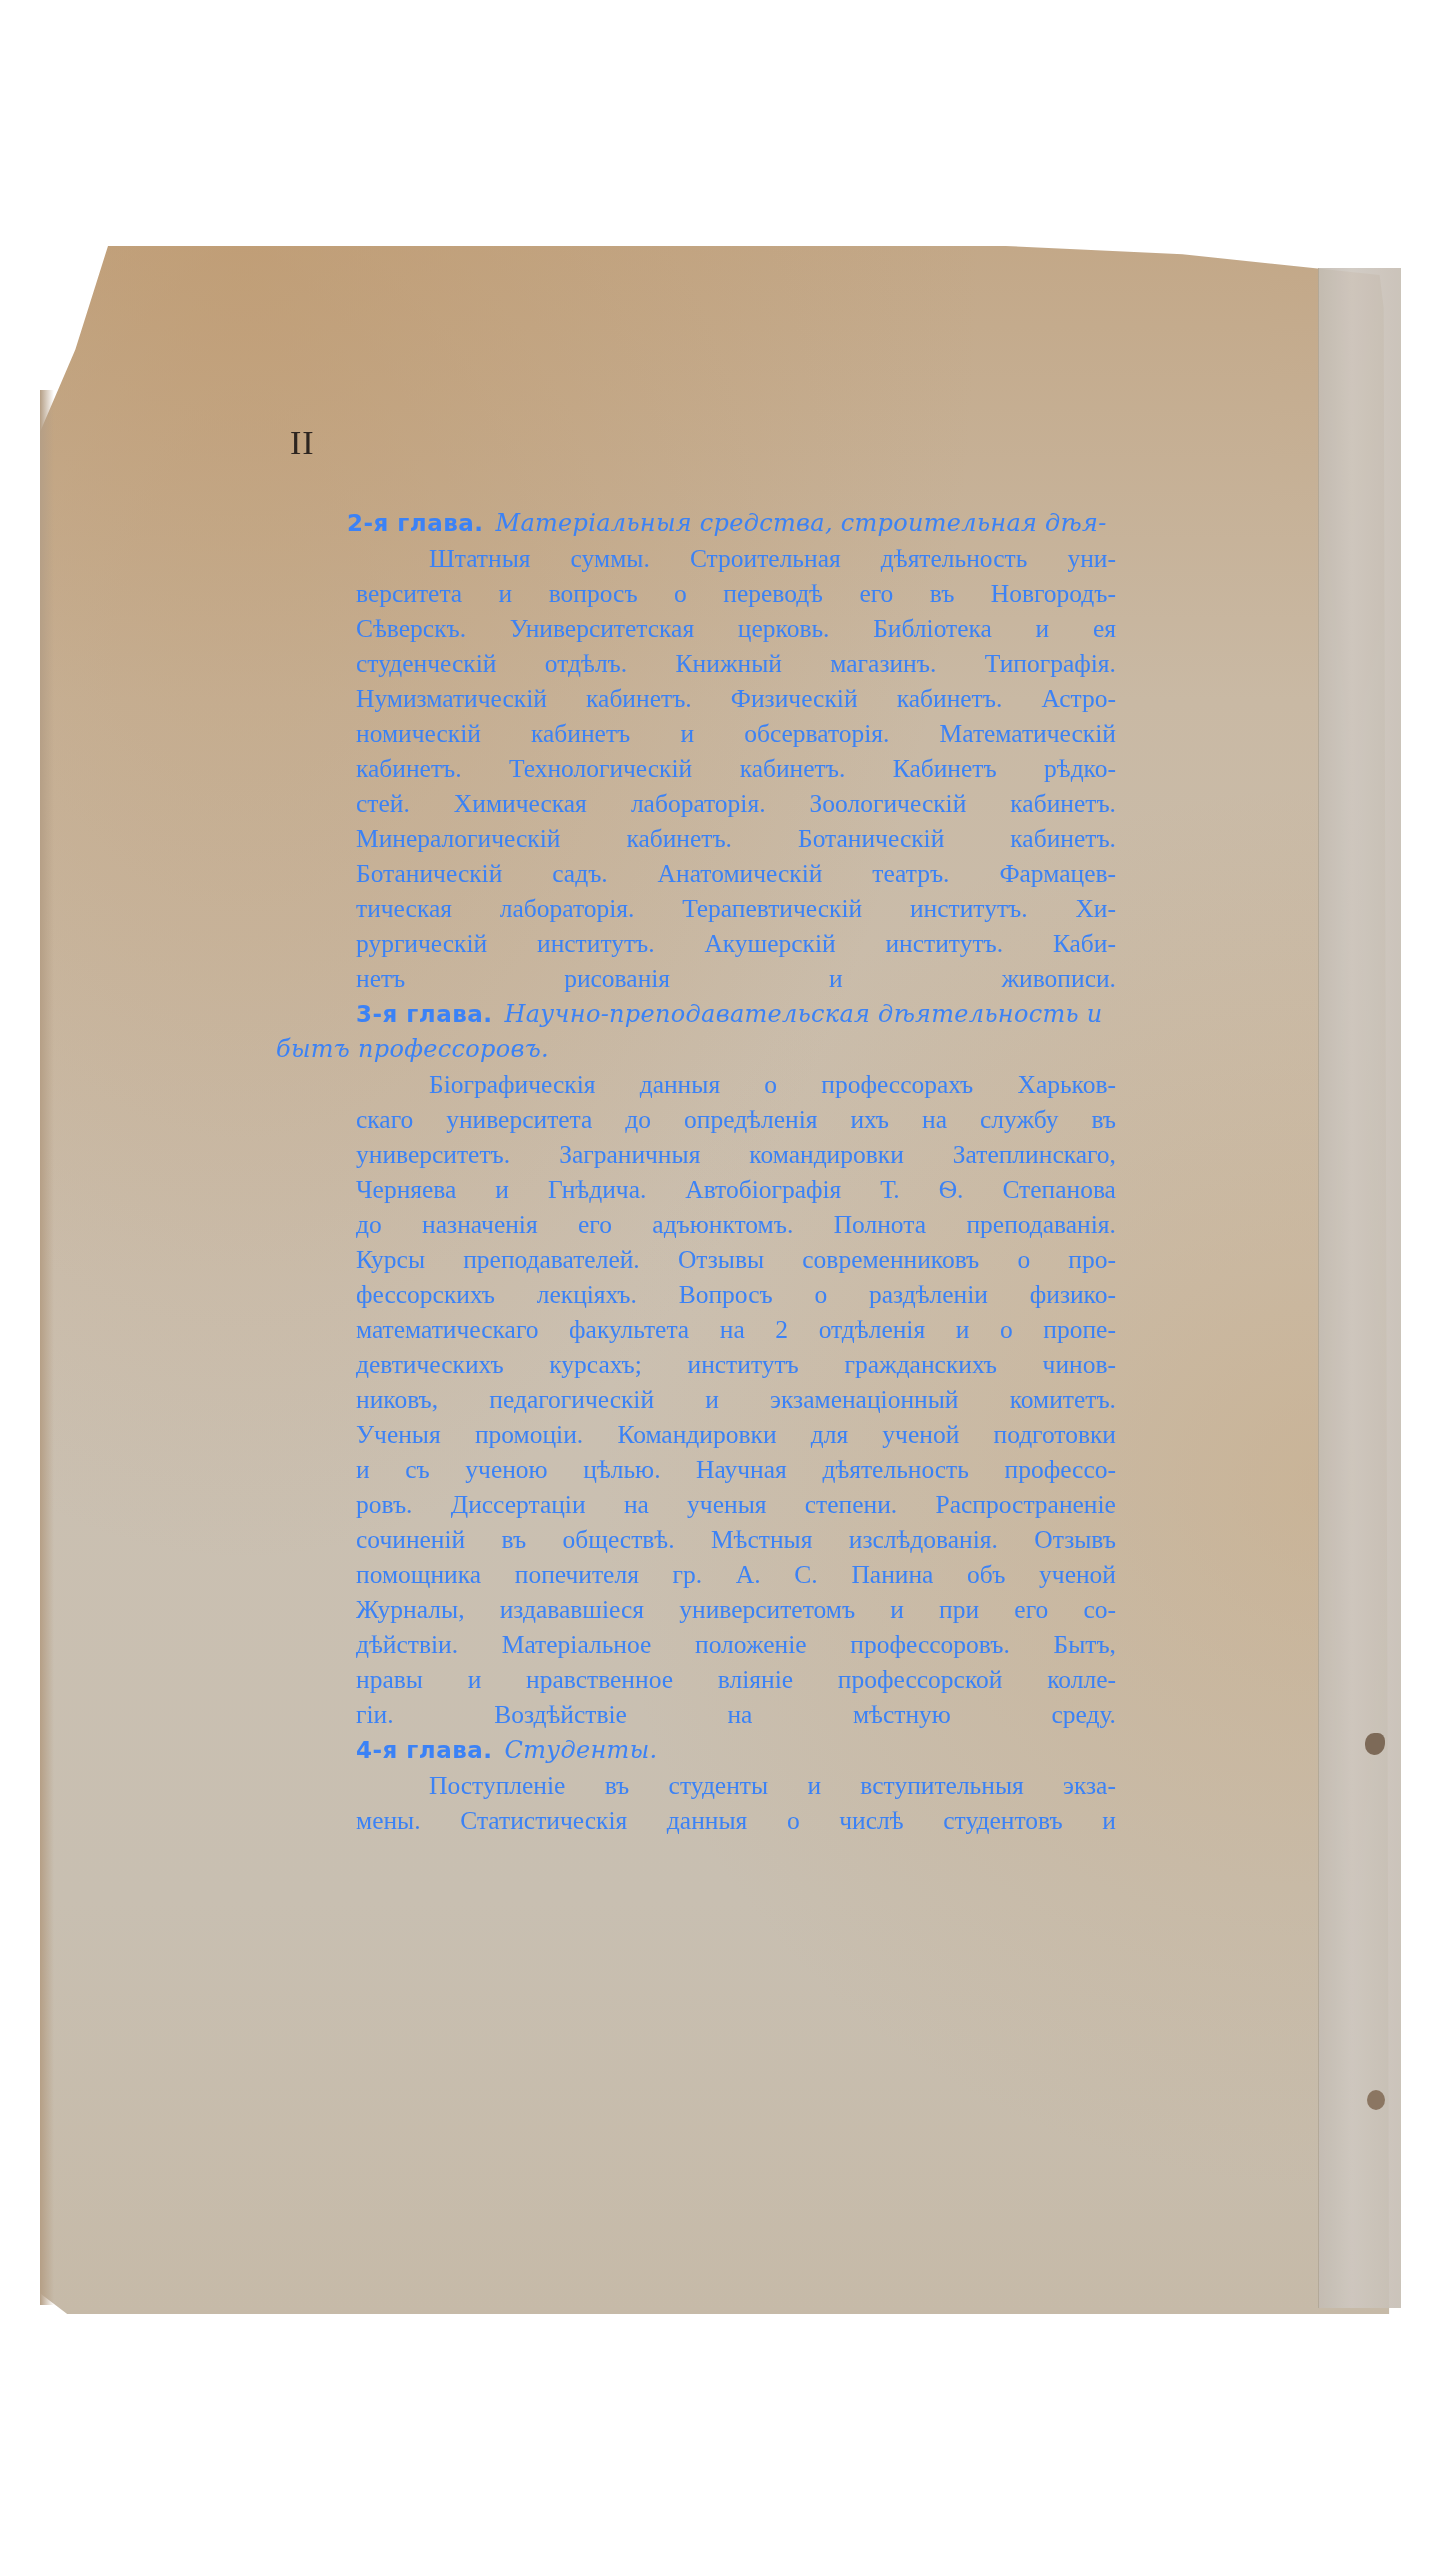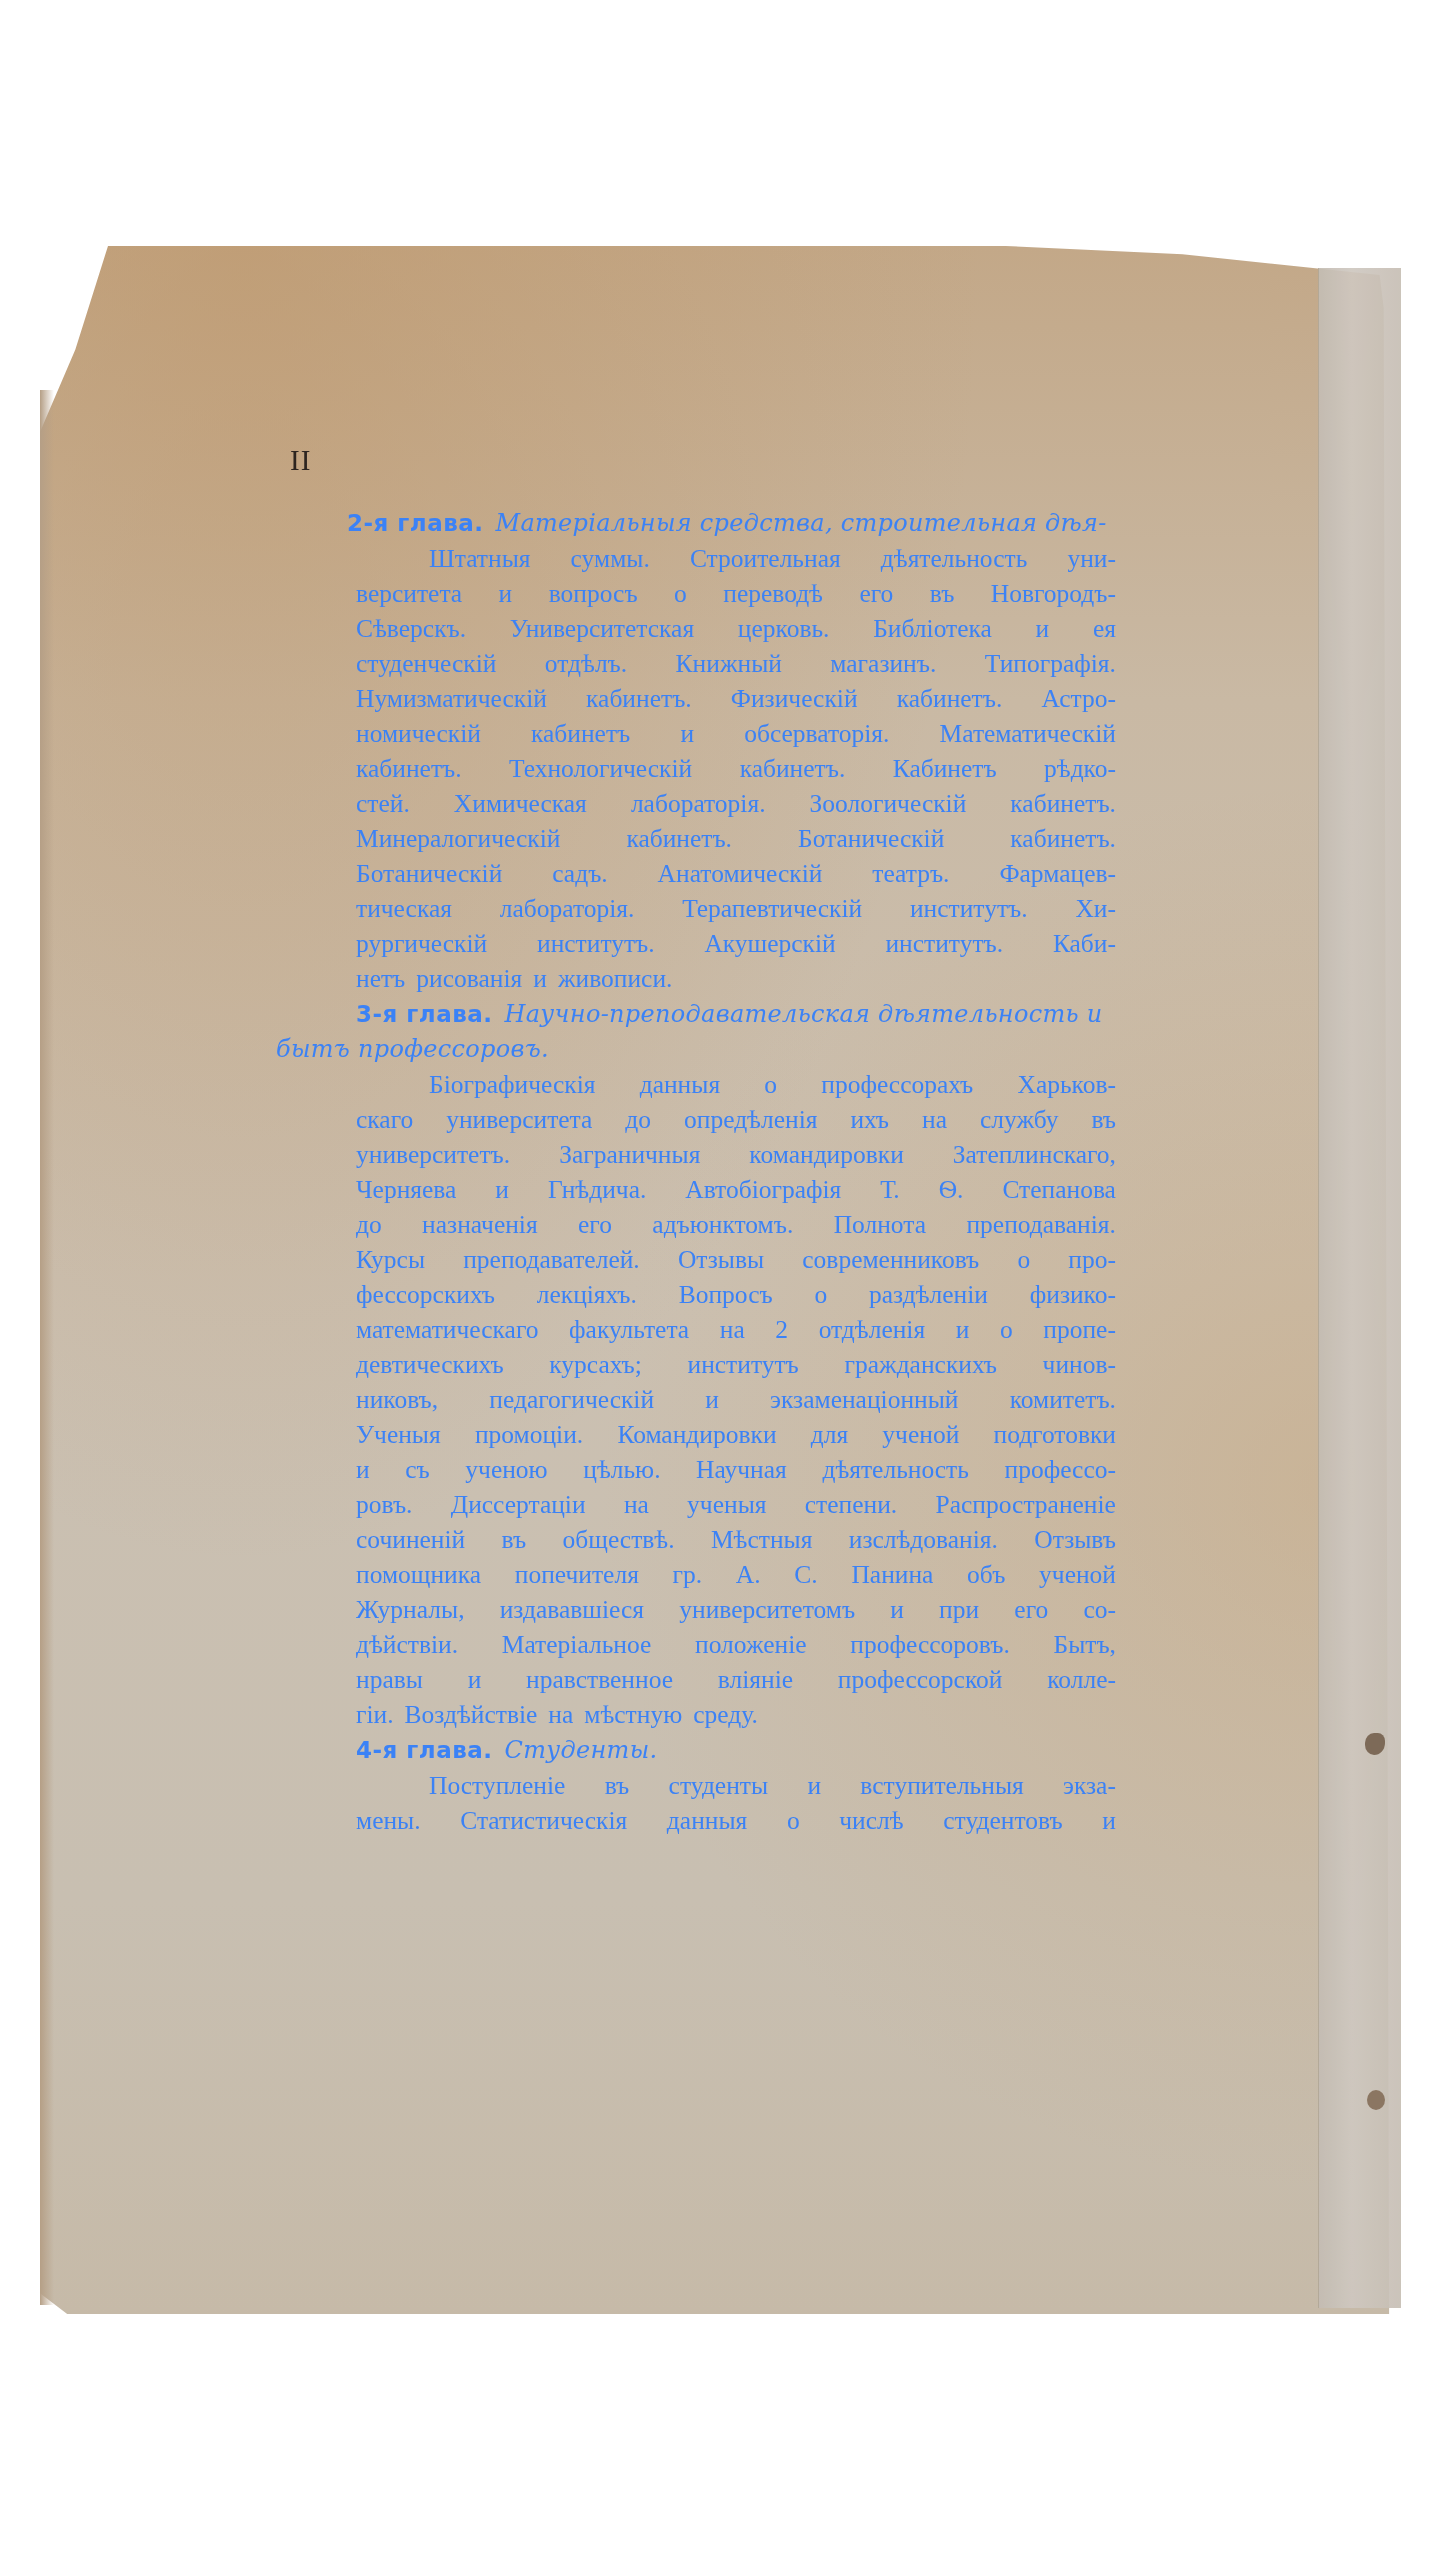--- a/index.html
+++ b/index.html
@@ -28,30 +28,30 @@
   }
   .notch {
     position:absolute; left:1365px; top:1733px; width:20px; height:22px;
     background:#7d6a58; border-radius:50% 40% 60% 50%;
   }
   .notch2 {
     position:absolute; left:1367px; top:2090px; width:18px; height:20px;
     background:#8b7662; border-radius:50%;
   }
   .folio {
-    position:absolute; left:290px; top:424px; font-size:29px; color:#2d2520;
-    font-family:"Liberation Serif", serif; letter-spacing:1px;margin-top:20px;
+    position:absolute; left:290px; top:424px; font-size:34px; color:#2d2520;
+    font-family:"Liberation Serif", serif; letter-spacing:1px;
   }
   .text-block {
     position:absolute; left:276px; top:505px; width:840px;
     color:#3b82f6; font-size:25.5px; line-height:35px;
     font-family:"Liberation Serif", serif;
   }
   .line { white-space:nowrap; display:flex; justify-content:space-between; }
-  .line.last { justify-content:flex-start; gap:11px; }
+  .line.last { justify-content:space-between; gap:11px; }
   .ind-0 { padding-left:80px; }
   .ind-h { padding-left:71px; }
   .ind-p { padding-left:153px; }
   .ind-c { padding-left:0; }
   .heading-label {
     font-family:"DejaVu Sans", "Liberation Sans", sans-serif; font-weight:bold;
     font-size:23px; letter-spacing:0.5px; margin-right:12px;
   }
   .it { font-style:italic; font-family:"DejaVu Serif", serif; font-size:24px; letter-spacing:0.3px; }
   .w { display:inline-block; }

